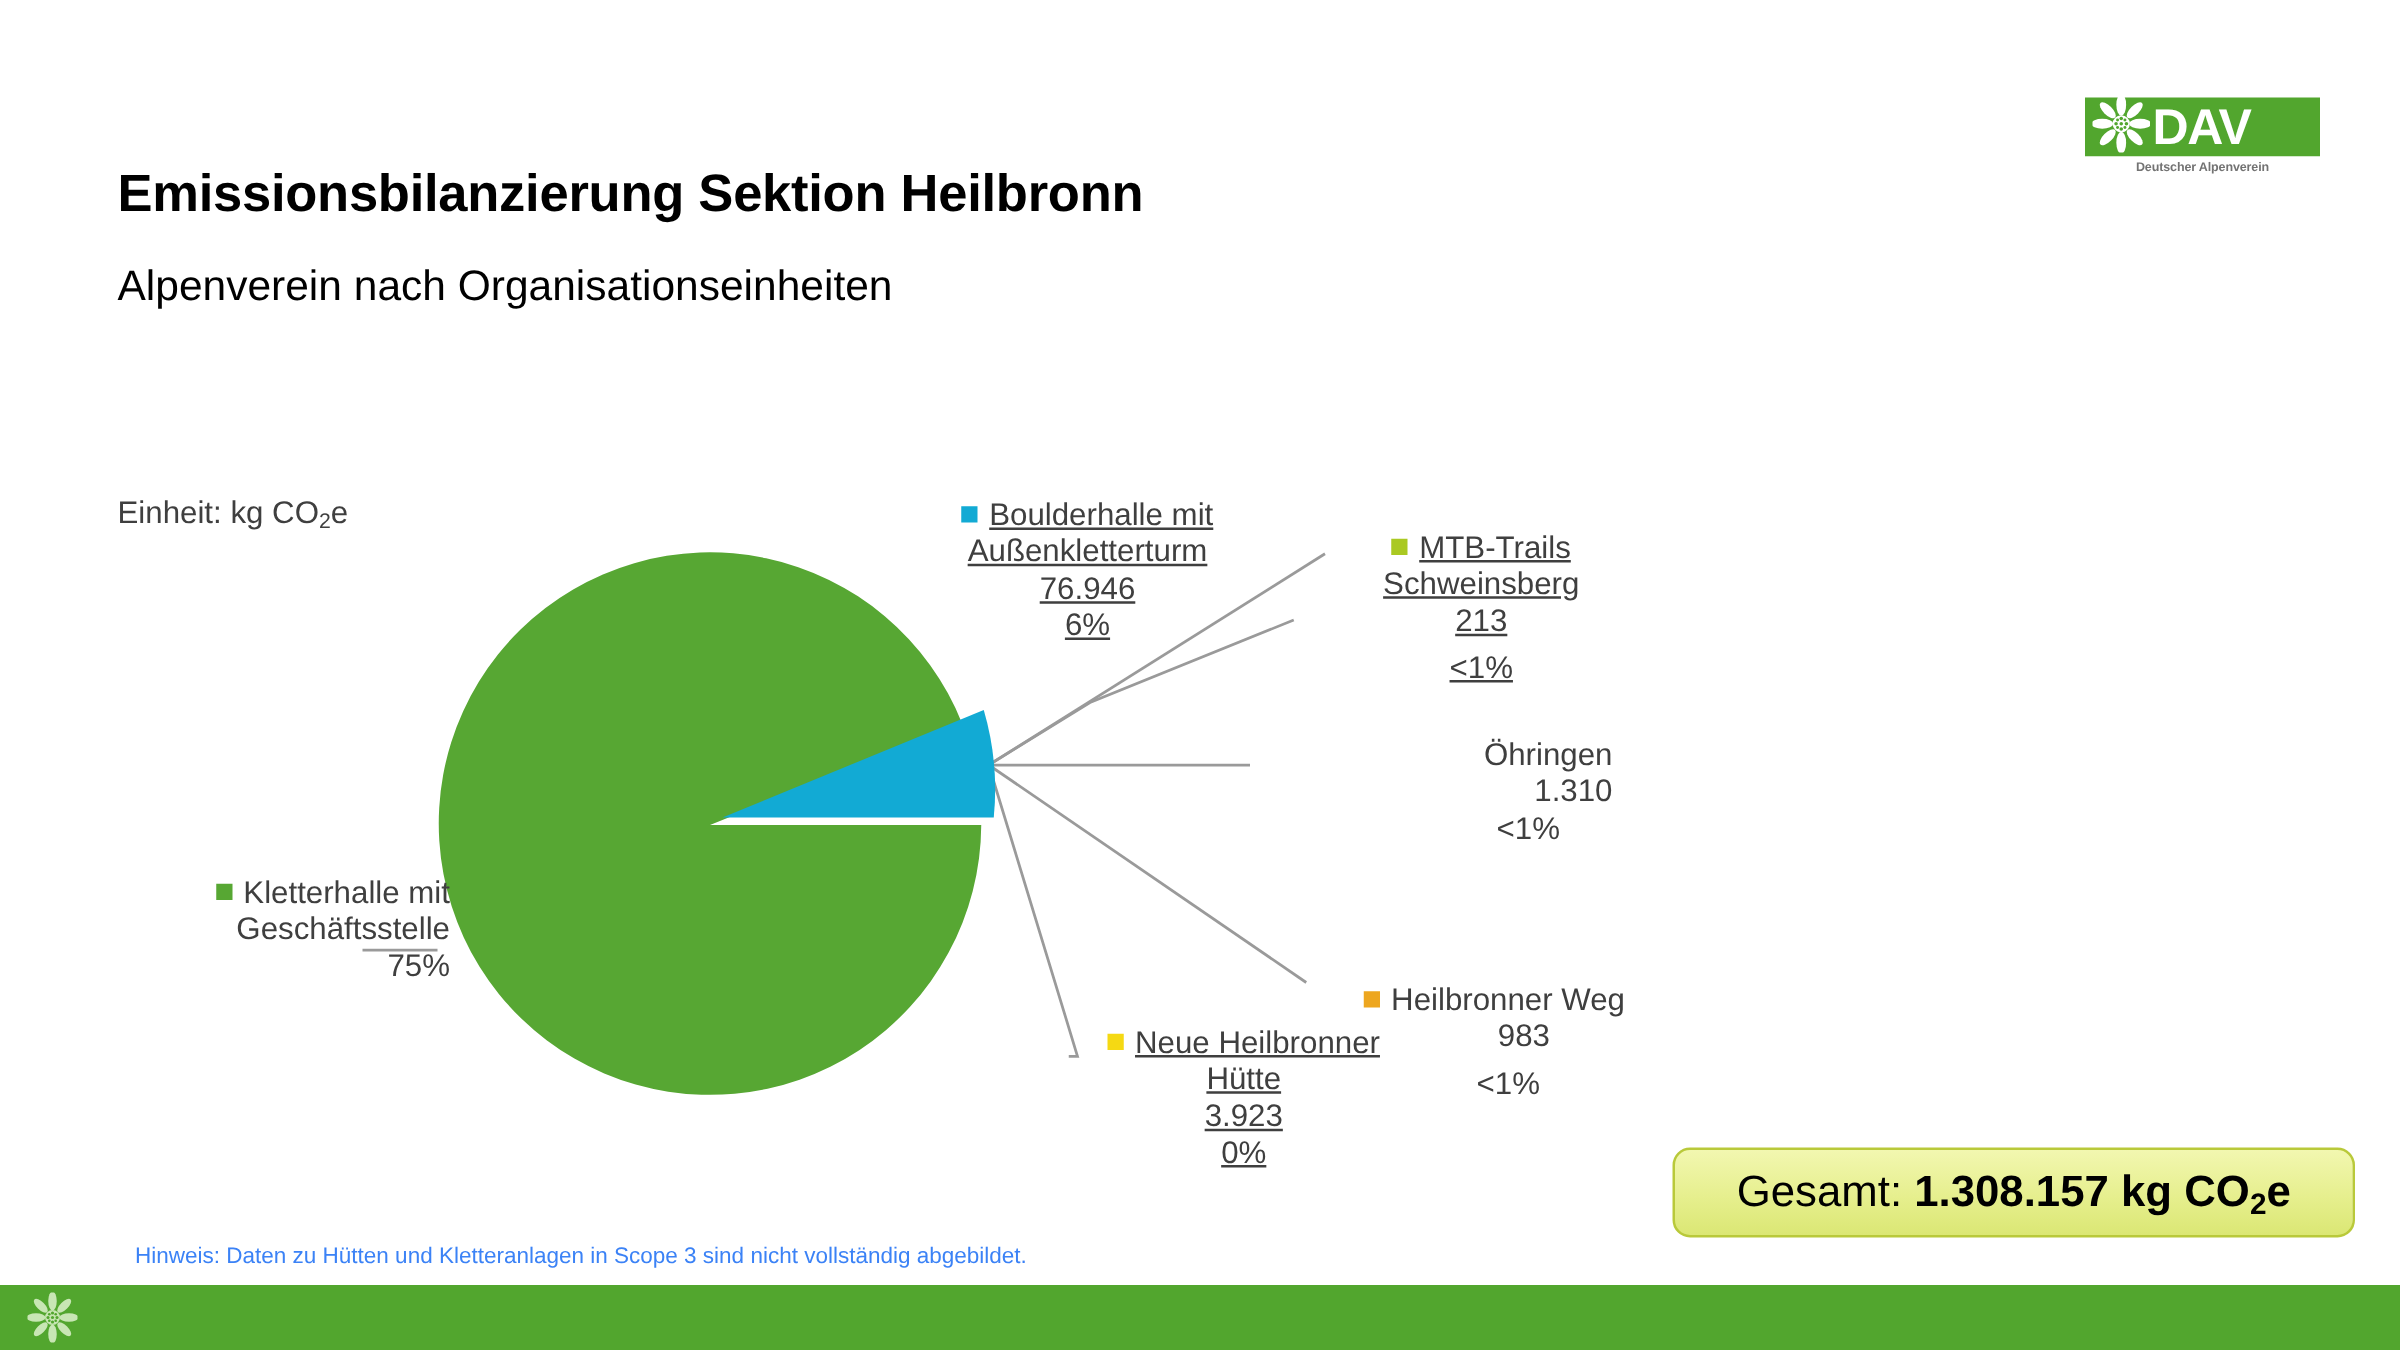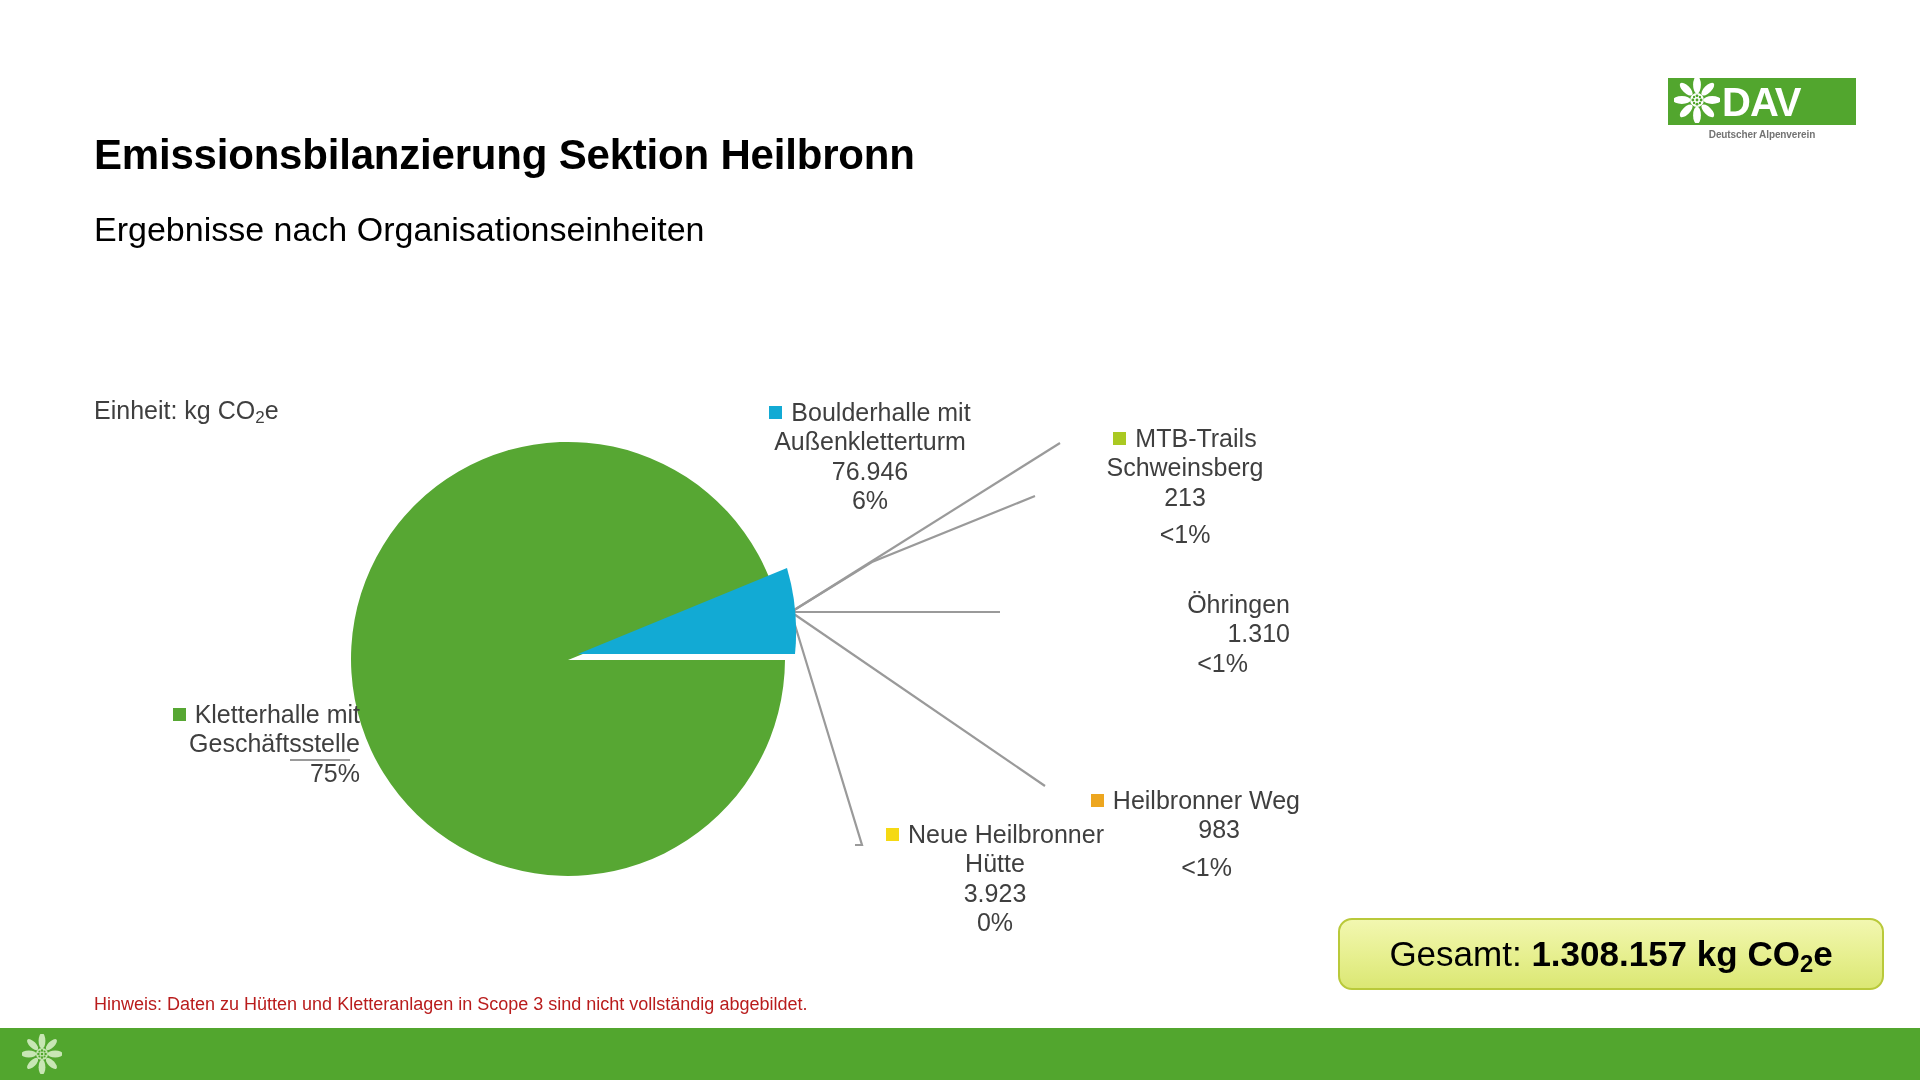--- a/index.html
+++ b/index.html
@@ -101,21 +101,21 @@
     white-space: nowrap;
   }
   .dl-marker {
     display: inline-block;
     width: 13px;
     height: 13px;
     vertical-align: 2px;
     margin-right: 9px;
   }
   .dl-line { display: block; }
-  .dl-center { text-align: center; }
+  .dl-center { text-align: center; text-decoration: underline; }
   .dl-right  { text-align: right; }
 
   
   #total-callout {
     position: absolute;
     left: 1338px;
     top: 918px;
     width: 546px;
     height: 72px;
     border-radius: 14px;
@@ -129,25 +129,25 @@
   #total-callout-text {
     font-size: 35px;
     color: #000000;
     white-space: nowrap;
   }
   #total-callout-text b { font-weight: bold; }
 
   
   #footnote {
     position: absolute;
-    left: 94px;
+    left: 108px;
     top: 994px;
     font-family: "Liberation Sans Narrow", "Liberation Sans", sans-serif;
     font-size: 18px;
-    color: #b91c1c;
+    color: #3b82f6;
     white-space: nowrap;
   }
 
   
   #footer-bar {
     position: absolute;
     left: 0;
     bottom: 0;
     width: 1920px;
     height: 52px;
@@ -156,21 +156,21 @@
   #footer-edelweiss {
     position: absolute;
     left: 22px;
     top: 6px;
   }
 </style>
 </head>
 <body>
 
 <div id="slide-title">Emissionsbilanzierung Sektion Heilbronn</div>
-<div id="slide-subtitle">Ergebnisse nach Organisationseinheiten</div>
+<div id="slide-subtitle">Alpenverein nach Organisationseinheiten</div>
 
 <div id="dav-logo">
   <div id="dav-logo-box">
     <span>
       <svg width="46" height="46" viewBox="0 0 100 100" aria-hidden="true">
         <g fill="#ffffff">
           <ellipse cx="50" cy="17" rx="8.5" ry="19"></ellipse>
           <ellipse cx="50" cy="83" rx="8.5" ry="19"></ellipse>
           <ellipse cx="17" cy="50" rx="19" ry="8.5"></ellipse>
           <ellipse cx="83" cy="50" rx="19" ry="8.5"></ellipse>

